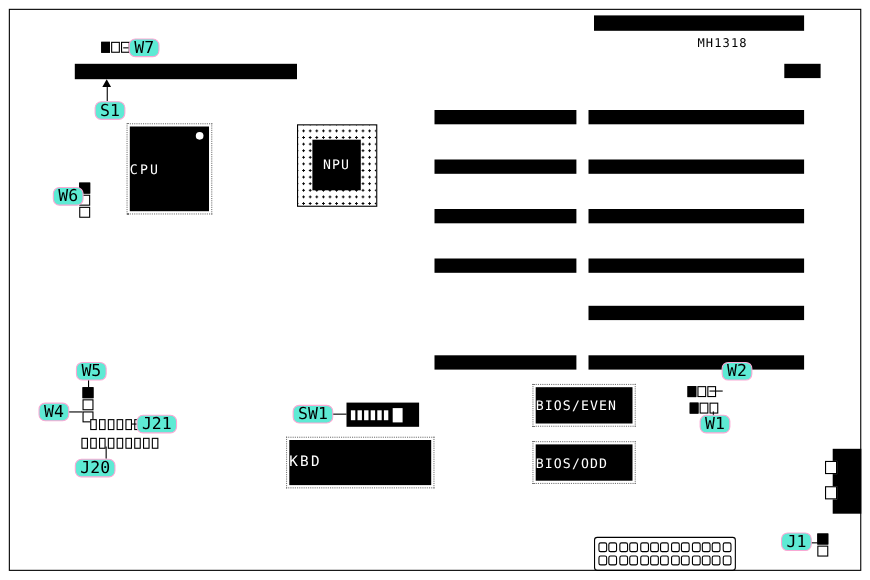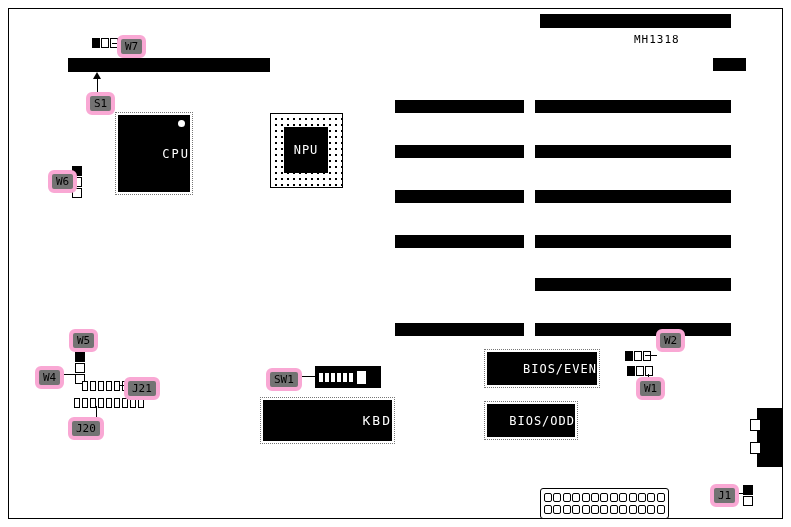--- a/index.html
+++ b/index.html
@@ -5,29 +5,29 @@
   html,body{margin:0;padding:0}
   body{
     width:791px;height:527px;position:relative;overflow:hidden;
     background:#fff;color:#000;
     font-family:"DejaVu Sans Mono","Liberation Mono",monospace;
   }
   .frame{position:absolute;left:8px;top:8px;width:773px;height:509px;border:1px solid #000}
   .bar{position:absolute;background:#000}
   .txt{position:absolute;font-size:11px;letter-spacing:1px}
   .callout{
-    position:absolute;border:4px solid #f9a8d4;border-radius:6px;background:#737373;
-    font-size:11px;line-height:15px;padding:0 4px;z-index:4;white-space:nowrap
+    position:absolute;border:1px solid #f9a8d4;border-radius:6px;background:#5eead4;
+    font-size:15px;line-height:15px;padding:0 4px;z-index:4;white-space:nowrap
   }
   .line{position:absolute;background:#000;z-index:3}
   .arrow-up{position:absolute;width:0;height:0;border-left:4px solid transparent;
     border-right:4px solid transparent;border-bottom:7px solid #000;z-index:3}
   .chip{
     position:absolute;background:#000;color:#fff;display:flex;align-items:center;
-    justify-content:flex-end;font-size:12px;letter-spacing:2px
+    justify-content:flex-start;font-size:12px;letter-spacing:2px
   }
   .dotted{outline:1px dotted #777;outline-offset:2px}
   .cpu::after{content:"";position:absolute;right:5px;top:5px;width:7px;height:7px;border-radius:50%;background:#fff}
   .npu-outer{
     position:absolute;left:270px;top:113px;width:71px;height:73px;border:1px solid #000;
     background-image:radial-gradient(#000 1px,transparent 1.2px);
     background-size:6px 6px;background-position:2px 2px
   }
   .npu-inner{
     position:absolute;left:13px;top:13px;width:44px;height:46px;background:#000;color:#fff;
@@ -152,21 +152,21 @@
       <span></span>
       <span></span>
     </span>
   <span class="endbox"></span>
 </div>
 
 <div class="chip dotted" style="left:263px;top:400px;width:129px;height:41px;font-size:13px">
   <span>KBD</span>
 </div>
 
-<div class="chip dotted" style="left:487px;top:352px;width:110px;height:33px;letter-spacing:1px">
+<div class="chip dotted" style="left:487px;top:352px;width:88px;height:33px;letter-spacing:1px">
   <span>BIOS/EVEN</span>
 </div>
 <div class="chip dotted" style="left:487px;top:404px;width:88px;height:33px;letter-spacing:1px">
   <span>BIOS/ODD</span>
 </div>
 
 <div class="jumper" style="left:625px;top:351px">
     <span></span>
     <span></span>
     <span></span>

